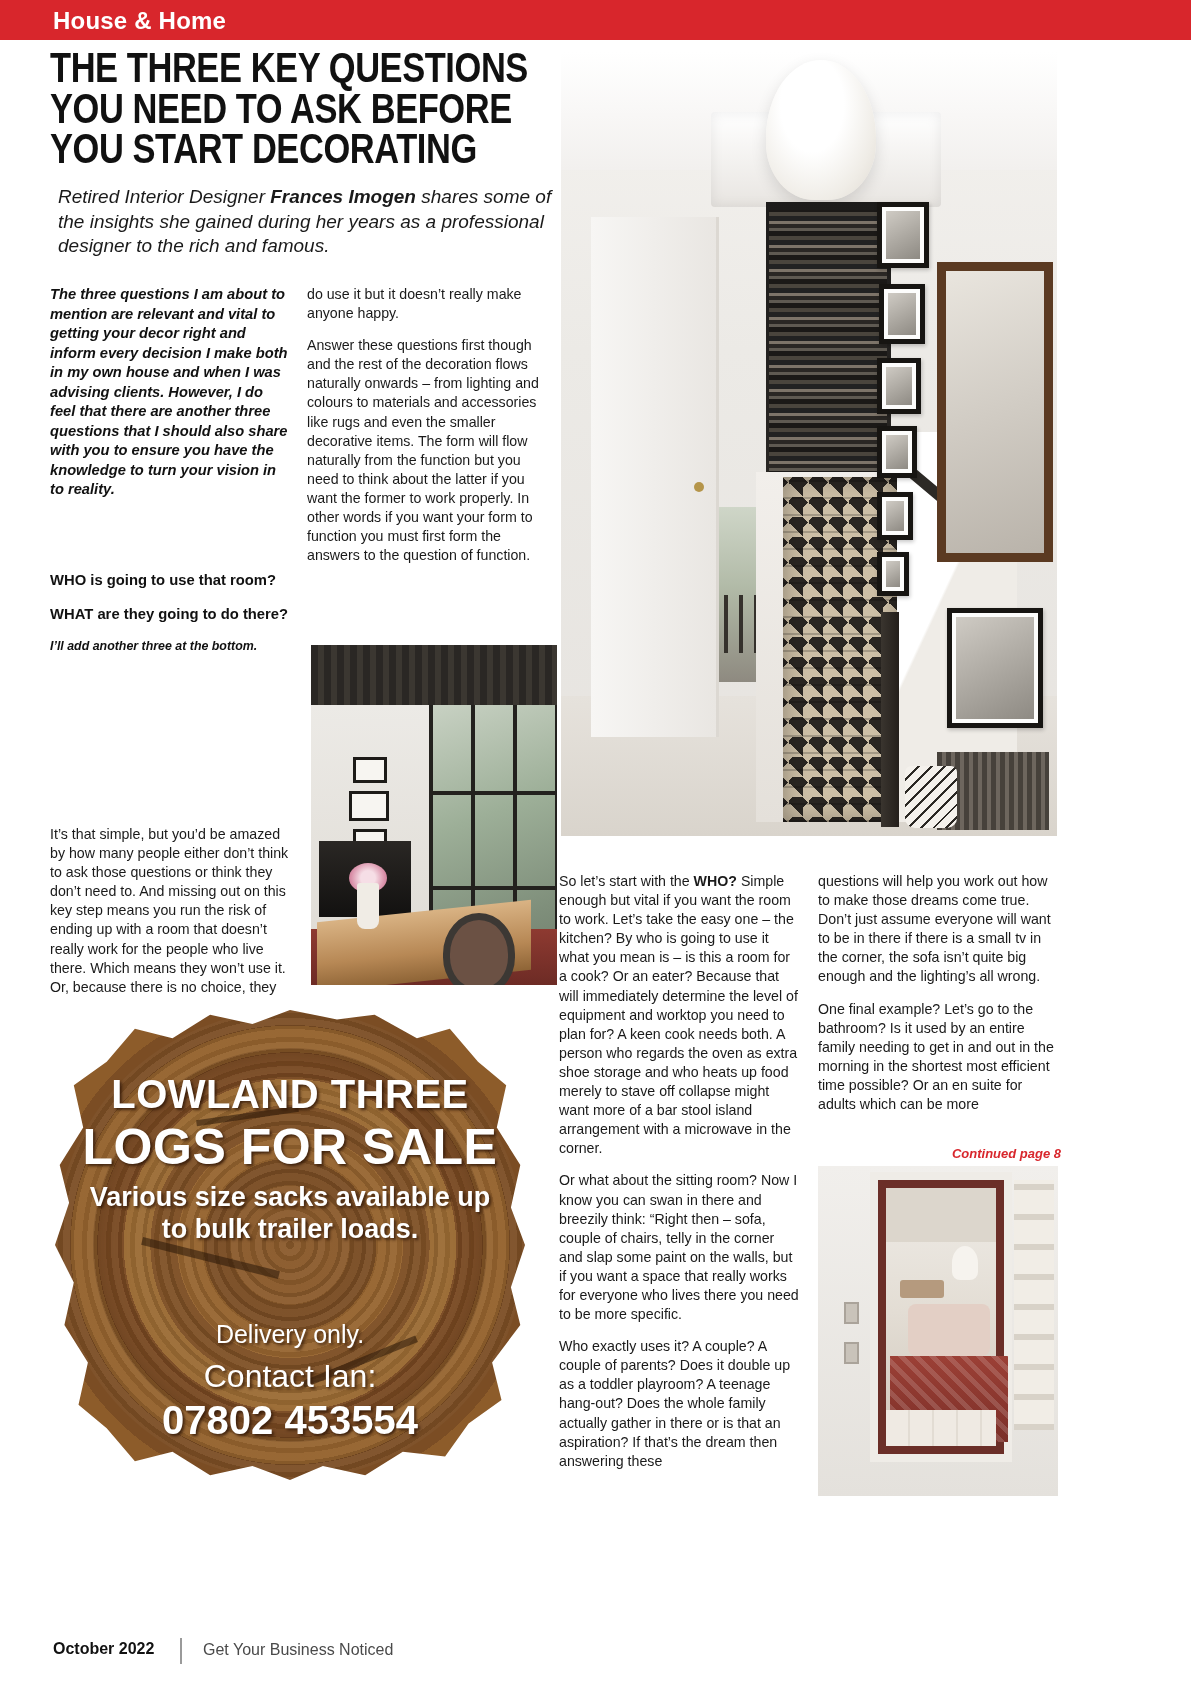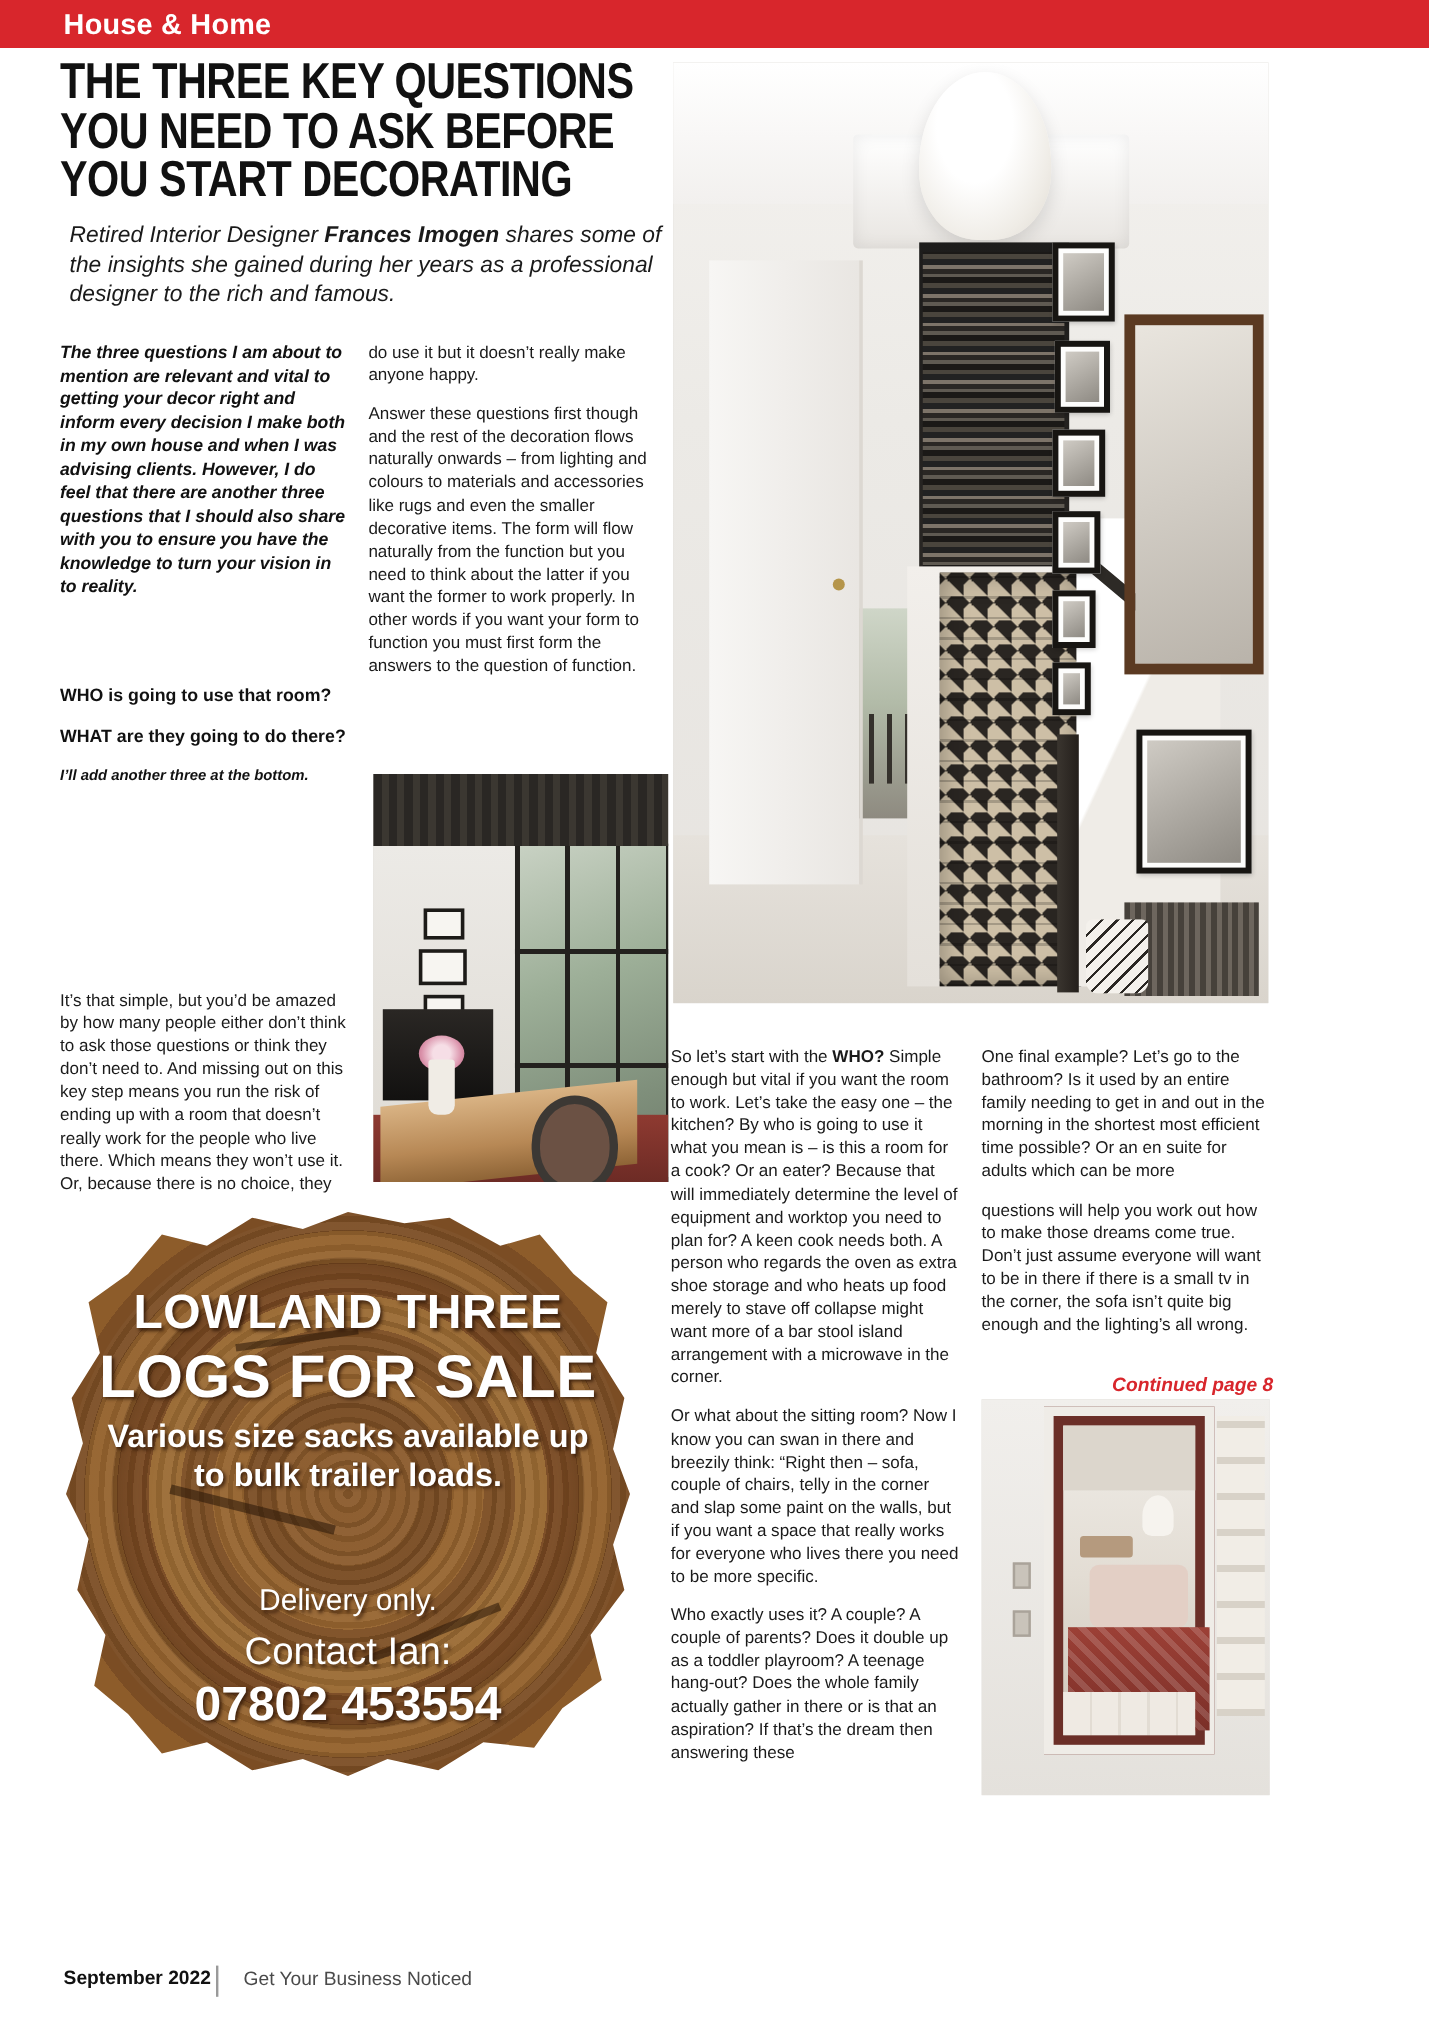--- a/index.html
+++ b/index.html
@@ -228,21 +228,21 @@
   .ad-l2 { top:108px; font-size:50px; letter-spacing:0.5px; }
   .ad-l3 { top:172px; font-size:27px; line-height:1.18; }
   .ad-l4 { top:250px; font-size:28px; line-height:1.2; }
   .ad-l5 { top:310px; font-size:25px; font-weight:normal; }
   .ad-l6 { top:348px; font-size:32px; font-weight:normal; }
   .ad-l7 { top:388px; font-size:40px; }
 
   
   #continued {
     position:absolute; right:130px; top:1146px;
-    font-size:16px; font-style:italic; color:#d8262c; font-weight:600;
+    font-size:13px; font-style:italic; color:#d8262c; font-weight:600;
   }
   #footer-rule {
     position:absolute; left:50px; top:1636px; width:1090px; height:1px;
     background:#ffffff;
   }
   #footer-date {
     position:absolute; left:53px; top:1640px;
     font-size:16px; font-weight:bold; color:#111111;
   }
   #footer-div {
@@ -292,22 +292,22 @@
 <div class="col" id="col-three">
   <div class="body-text">
     <p><span>So let’s start with the </span><b>WHO?</b><span> Simple enough but vital if you want the room to work. Let’s take the easy one – the kitchen? By who is going to use it what you mean is – is this a room for a cook? Or an eater? Because that will immediately determine the level of equipment and worktop you need to plan for? A keen cook needs both. A person who regards the oven as extra shoe storage and who heats up food merely to stave off collapse might want more of a bar stool island arrangement with a microwave in the corner.</span></p>
     <p>Or what about the sitting room? Now I know you can swan in there and breezily think: “Right then – sofa, couple of chairs, telly in the corner and slap some paint on the walls, but if you want a space that really works for everyone who lives there you need to be more specific.</p>
     <p>Who exactly uses it? A couple? A couple of parents? Does it double up as a toddler playroom? A teenage hang-out? Does the whole family actually gather in there or is that an aspiration? If that’s the dream then answering these</p>
   </div>
 </div>
 
 <div class="col" id="col-four">
   <div class="body-text">
+    <p>questions will help you work out how to make those dreams come true. Don’t just assume everyone will want to be in there if there is a small tv in the corner, the sofa isn’t quite big enough and the lighting’s all wrong.</p>
     <p>One final example? Let’s go to the bathroom? Is it used by an entire family needing to get in and out in the morning in the shortest most efficient time possible? Or an en suite for adults which can be more</p>
-    <p>questions will help you work out how to make those dreams come true. Don’t just assume everyone will want to be in there if there is a small tv in the corner, the sofa isn’t quite big enough and the lighting’s all wrong.</p>
   </div>
 </div>
 
 <div id="continued" style="color: rgb(216, 38, 44);">Continued page 8</div>
 
 <div class="photo" id="photo-hallway">
   <div class="hall-wall"></div>
   <div class="hall-ceiling"></div>
   <div class="hall-floor"></div>
   <div class="hall-cornice"></div>
@@ -394,15 +394,15 @@
   </div>
   <div class="ad-text ad-l1">LOWLAND THREE</div>
   <div class="ad-text ad-l2">LOGS FOR SALE</div>
   <div class="ad-text ad-l3" style="padding:0 34px;">Various size sacks available up to bulk trailer loads.</div>
   <div class="ad-text ad-l5">Delivery only.</div>
   <div class="ad-text ad-l6">Contact Ian:</div>
   <div class="ad-text ad-l7">07802 453554</div>
 </div>
 
 <div id="footer-rule"></div>
-<div id="footer-date">September 2022</div>
+<div id="footer-date">October 2022</div>
 <div id="footer-div"></div>
 <div id="footer-tag">Get Your Business Noticed</div>
 
 </body></html>

